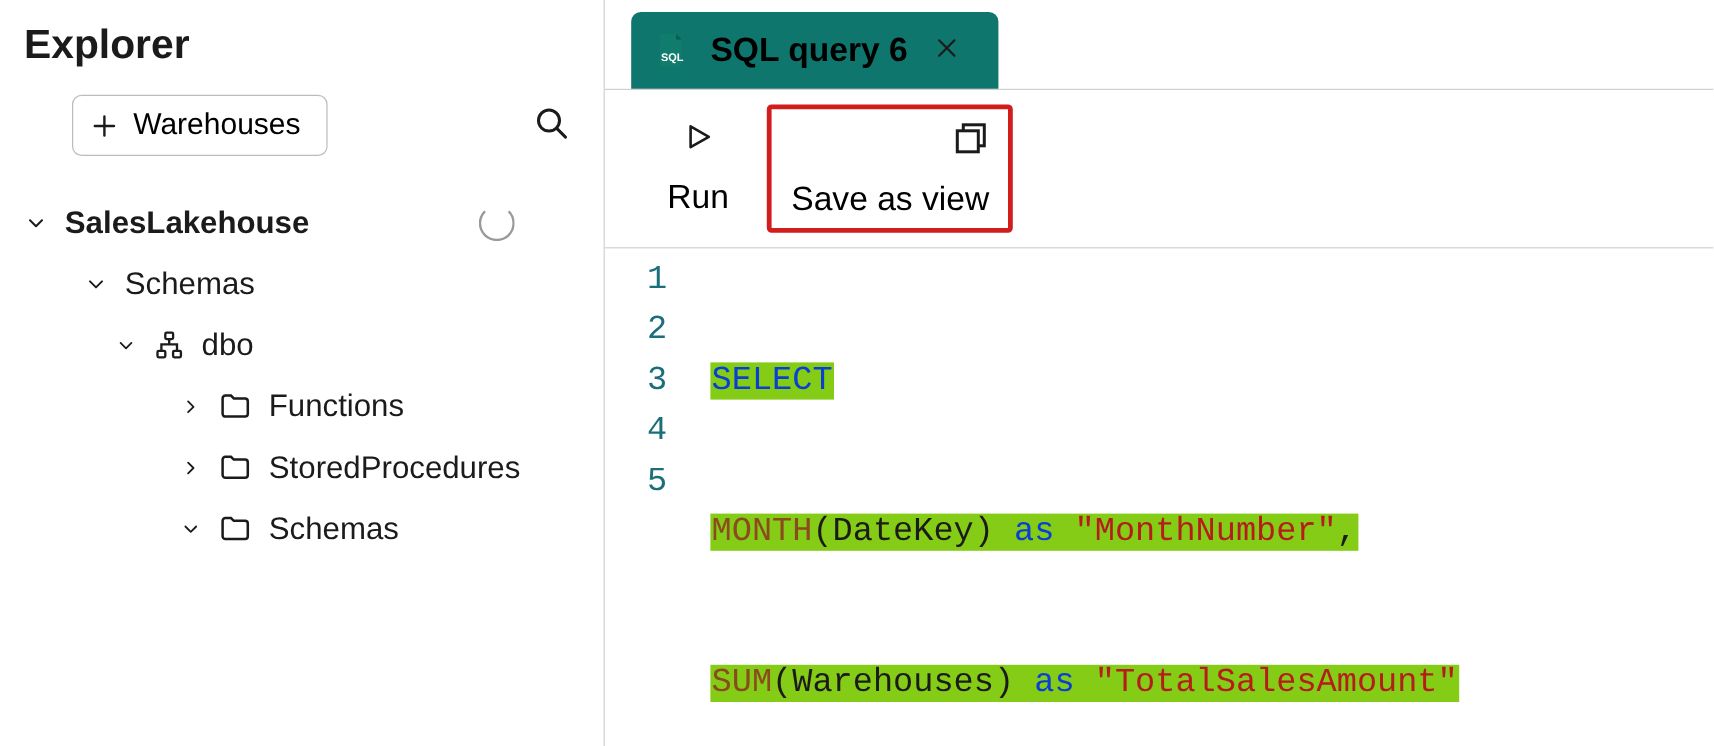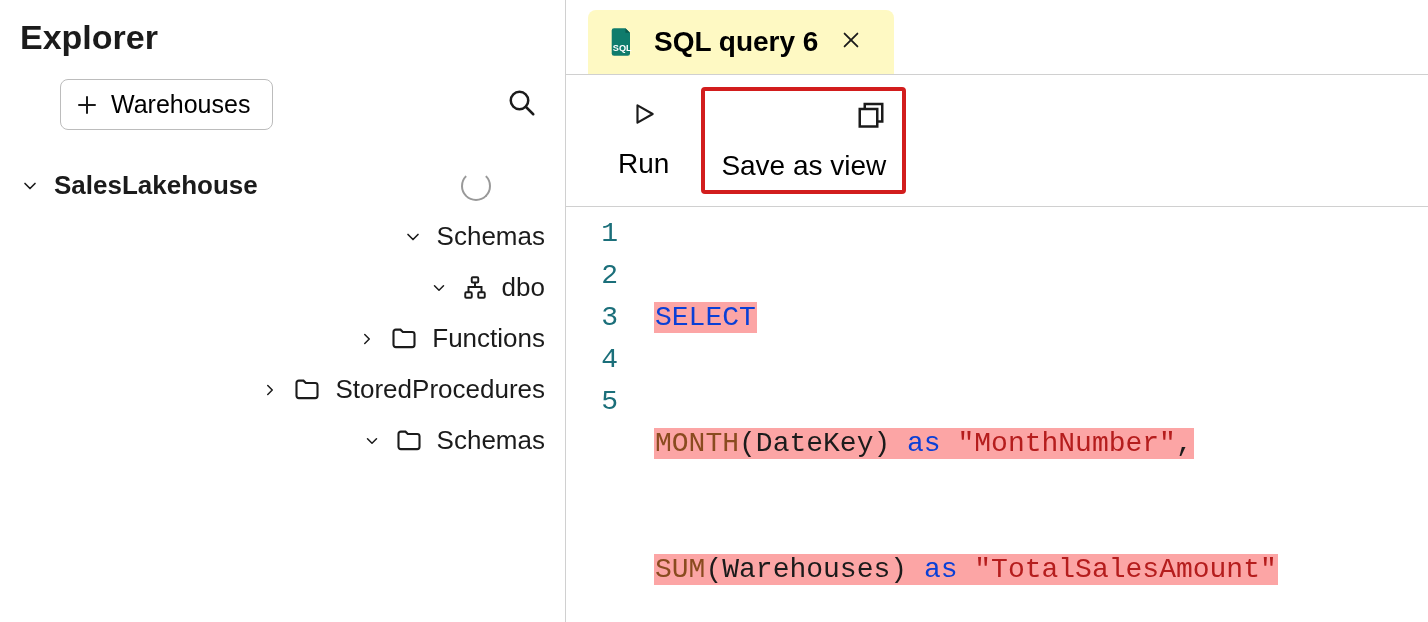--- a/index.html
+++ b/index.html
@@ -13,21 +13,21 @@
     overflow: hidden;
   }
   .app {
     display: flex;
     width: 1428px;
     height: 622px;
     position: relative;
   }
   
   .sidebar {
-    width: 566px;
+    width: 504px;
     border-right: 1px solid #d0d0d0;
     box-sizing: border-box;
     padding: 18px 20px 0 20px;
   }
   .sidebar-title {
     font-size: 34px;
     font-weight: 700;
     margin: 0 0 22px 0;
   }
   .wh-row {
@@ -57,21 +57,20 @@
   .tree {
     margin-top: 30px;
     font-size: 26px;
   }
   .tree-row {
     display: flex;
     align-items: center;
     gap: 14px;
     padding: 10px 0;
     cursor: pointer;
-    justify-content: flex-end;
   }
   .tree-spacer { display:inline-block; }
   .chev svg { display:block; }
   .folder svg { display:block; }
   .schema-icon svg { display:block; }
   .bold { font-weight: 700; }
   .spinner {
     width: 26px; height: 26px;
     border: 2px solid #999;
     border-top-color: transparent;
@@ -90,21 +89,21 @@
     position: relative;
   }
   .tab-bar {
     padding: 10px 0 0 22px;
     border-bottom: 1px solid #d0d0d0;
   }
   .tab {
     display: inline-flex;
     align-items: center;
     gap: 18px;
-    background: #fef9c3;
+    background: #0f766e;
     border: none;
     padding: 12px 28px 12px 20px;
     border-top-left-radius: 8px;
     border-top-right-radius: 8px;
     font-size: 28px;
     font-weight: 600;
     cursor: pointer;
   }
   .sql-file-icon svg { display:block; }
   .tab-close { padding: 4px; }
@@ -155,21 +154,21 @@
     flex: 1;
     white-space: pre;
   }
   .code-line { height: 42px; }
   .kw    { color: #0a3fd6; }
   .fn    { color: #8a4b1f; }
   .str   { color: #b51d1d; }
   .ident { color: #1b1b1b; }
   .punct { color: #1b1b1b; }
   .hl {
-    background: #fca5a5;
+    background: #84cc16;
     padding: 0 1px;
     line-height: 42px;
   }
 </style>
 </head>
 <body>
 
 <div class="app">
 
   <div class="sidebar">

